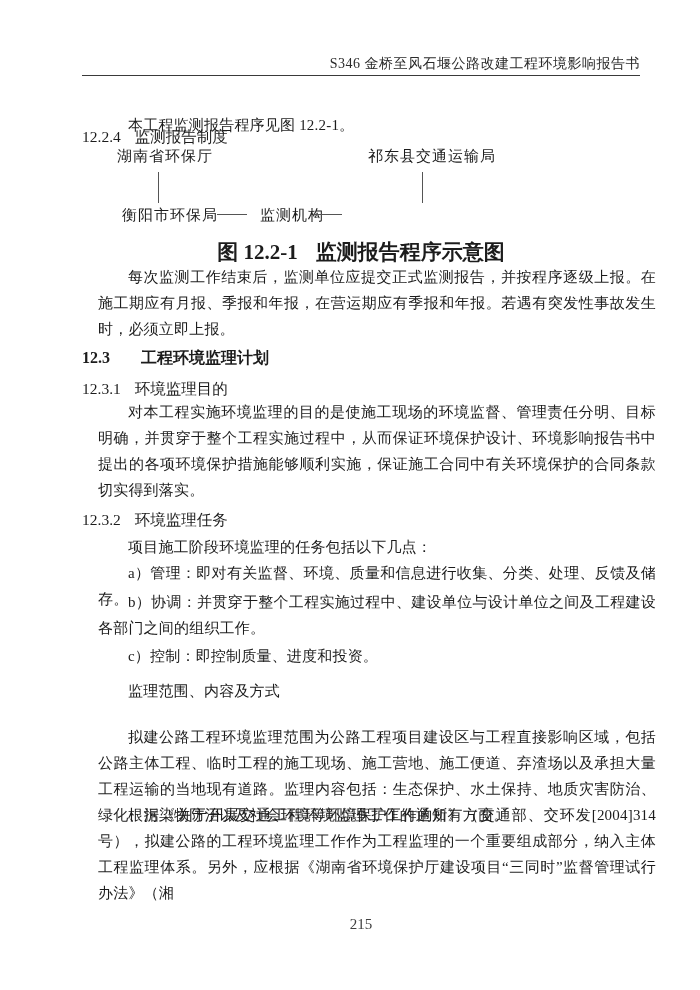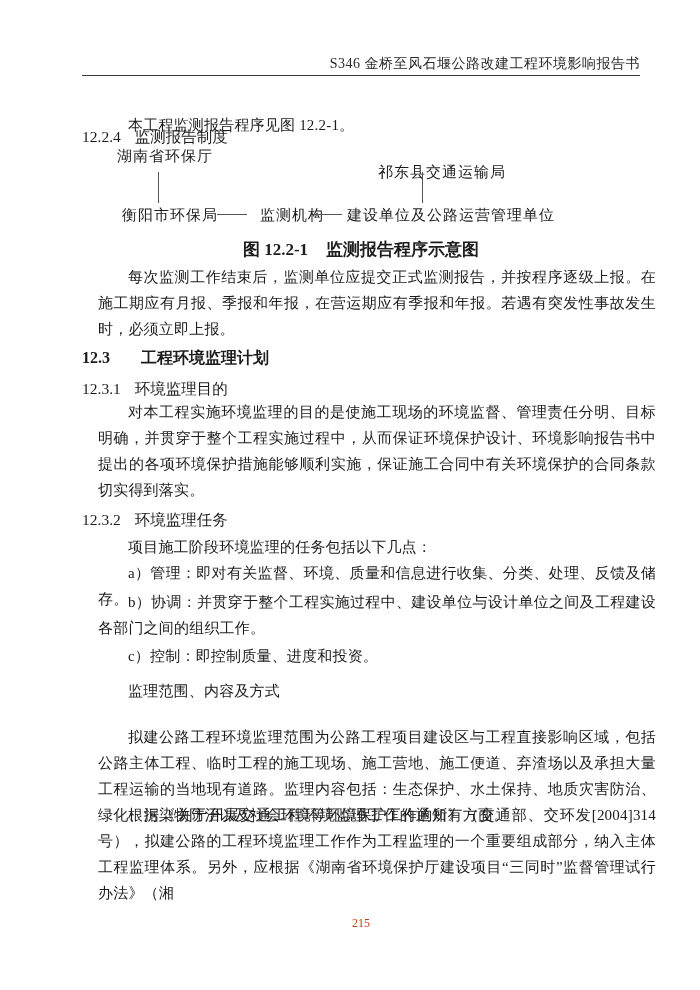--- a/index.html
+++ b/index.html
@@ -70,53 +70,52 @@
   .hline {
     position: absolute;
     height: 0;
     border-top: 1.2px solid #555;
     top: 72px;
   }
   .fig-caption {
     top: 238px;
     text-align: center;
     font-weight: bold;
-    font-size: 17px;
+    font-size: 21px;
     font-family: "Liberation Sans", "DejaVu Sans", sans-serif;
   }
   .fig-caption .cap-num { margin-right: 18px; font-family: "Liberation Serif", serif; }
   .page-number {
     top: 916px;
     text-align: center;
-    font-size: 12px;
-    color: #c2410c;
+    font-size: 15px;
+    color: #404040;
   }
 </style>
 </head>
 <body>
 
 <div class="abs header-text">S346 金桥至风石堰公路改建工程环境影响报告书</div>
 <div class="abs header-rule"></div>
 
 <div class="abs sec-head" style="top:86px;margin-top:41px;">
   <span class="num">12.2.4</span><span>监测报告制度</span>
 </div>
 
 <div class="abs para" style="top:112px;">本工程监测报告程序见图 12.2-1。</div>
 
 <div class="abs diagram">
   <span class="dnode" style="left:35px; top:5px;">湖南省环保厅</span>
-  <span class="dnode" style="left:296px; top:5px;margin-top:16px;">祁东县交通运输局</span>
+  <span class="dnode" style="left:286px; top:5px;">祁东县交通运输局</span>
   <span class="vline" style="left:76px;"></span>
   <span class="vline" style="left:340px;"></span>
   <span class="dnode" style="left:40px; top:64px;">衡阳市环保局</span>
   <span class="hline" style="left:135px; width:30px;"></span>
   <span class="dnode" style="left:170px; top:64px;margin-left:8px;">监测机构</span>
   <span class="hline" style="left:231px; width:29px;"></span>
-  <span class="dnode" style="left:265px; top:64px;">建设单位及公路运营管理单位</span>
 </div>
 
 <div class="abs fig-caption">
   <span class="cap-num">图 12.2-1</span><span>监测报告程序示意图</span>
 </div>
 
 <div class="abs para" style="top:264px;">每次监测工作结束后，监测单位应提交正式监测报告，并按程序逐级上报。在施工期应有月报、季报和年报，在营运期应有季报和年报。若遇有突发性事故发生时，必须立即上报。</div>
 
 <div class="abs sec-head sec-head-bold" style="top:348px;">
   <span class="num">12.3</span><span>工程环境监理计划</span>

